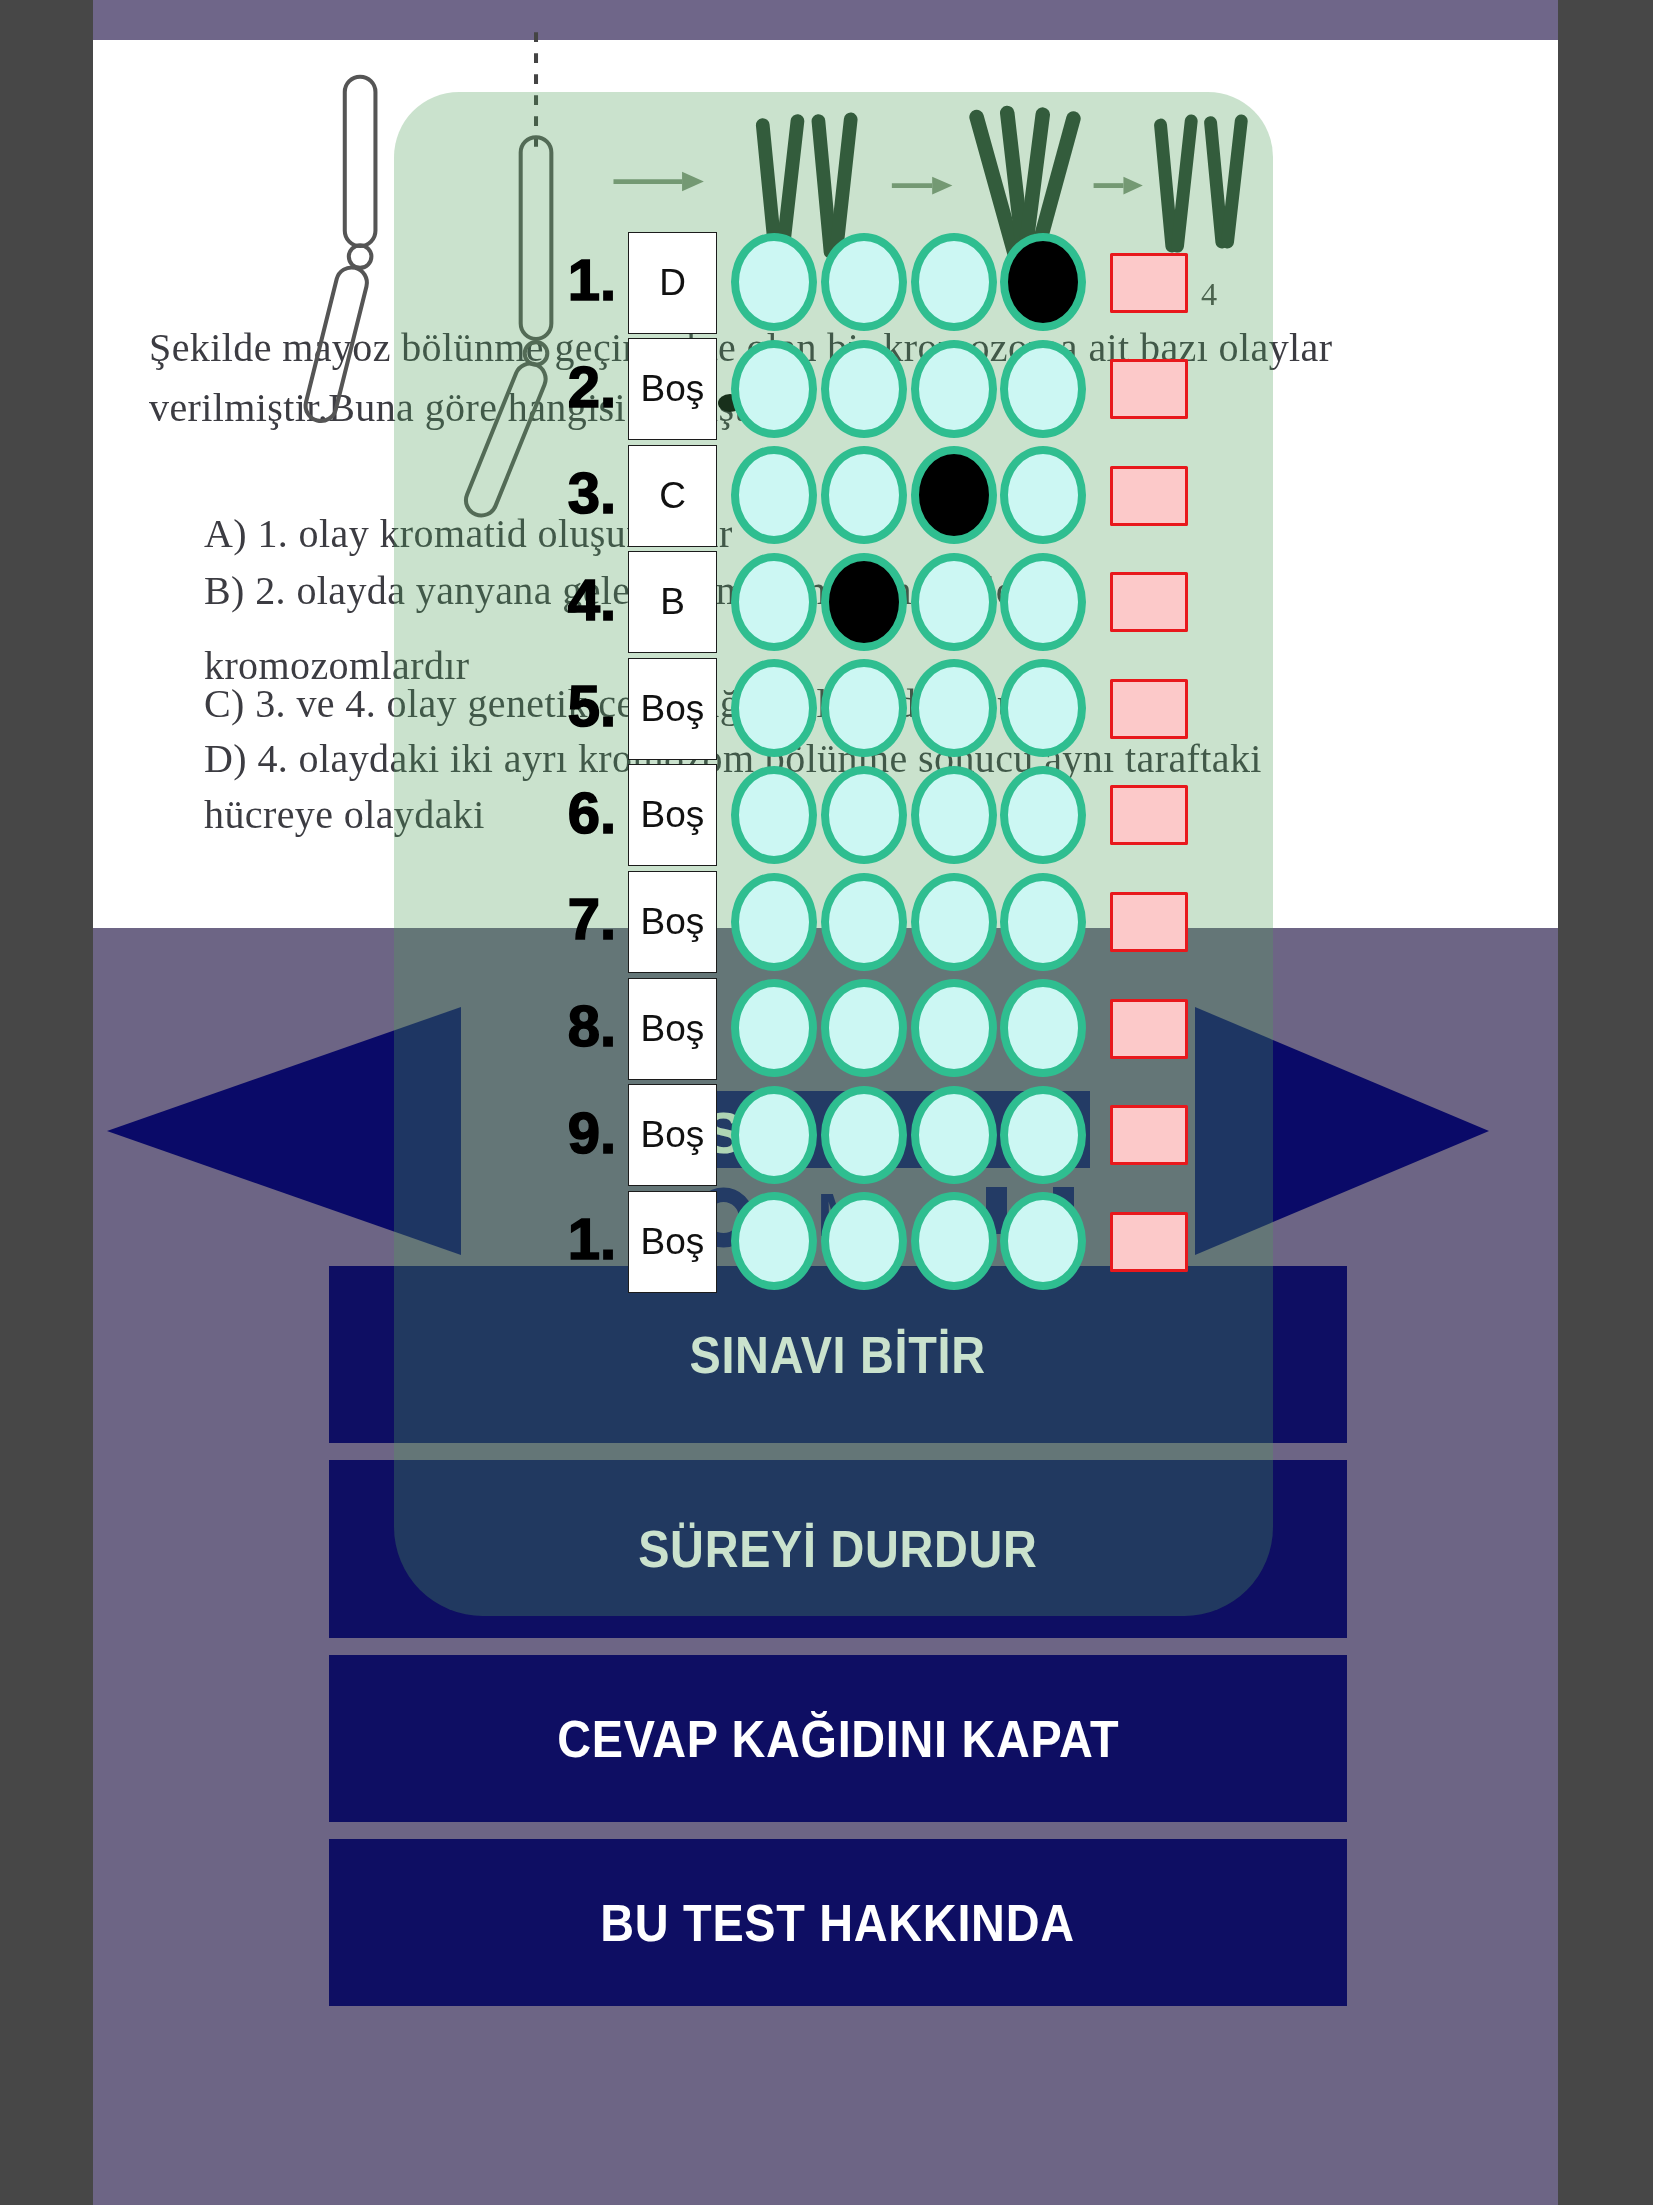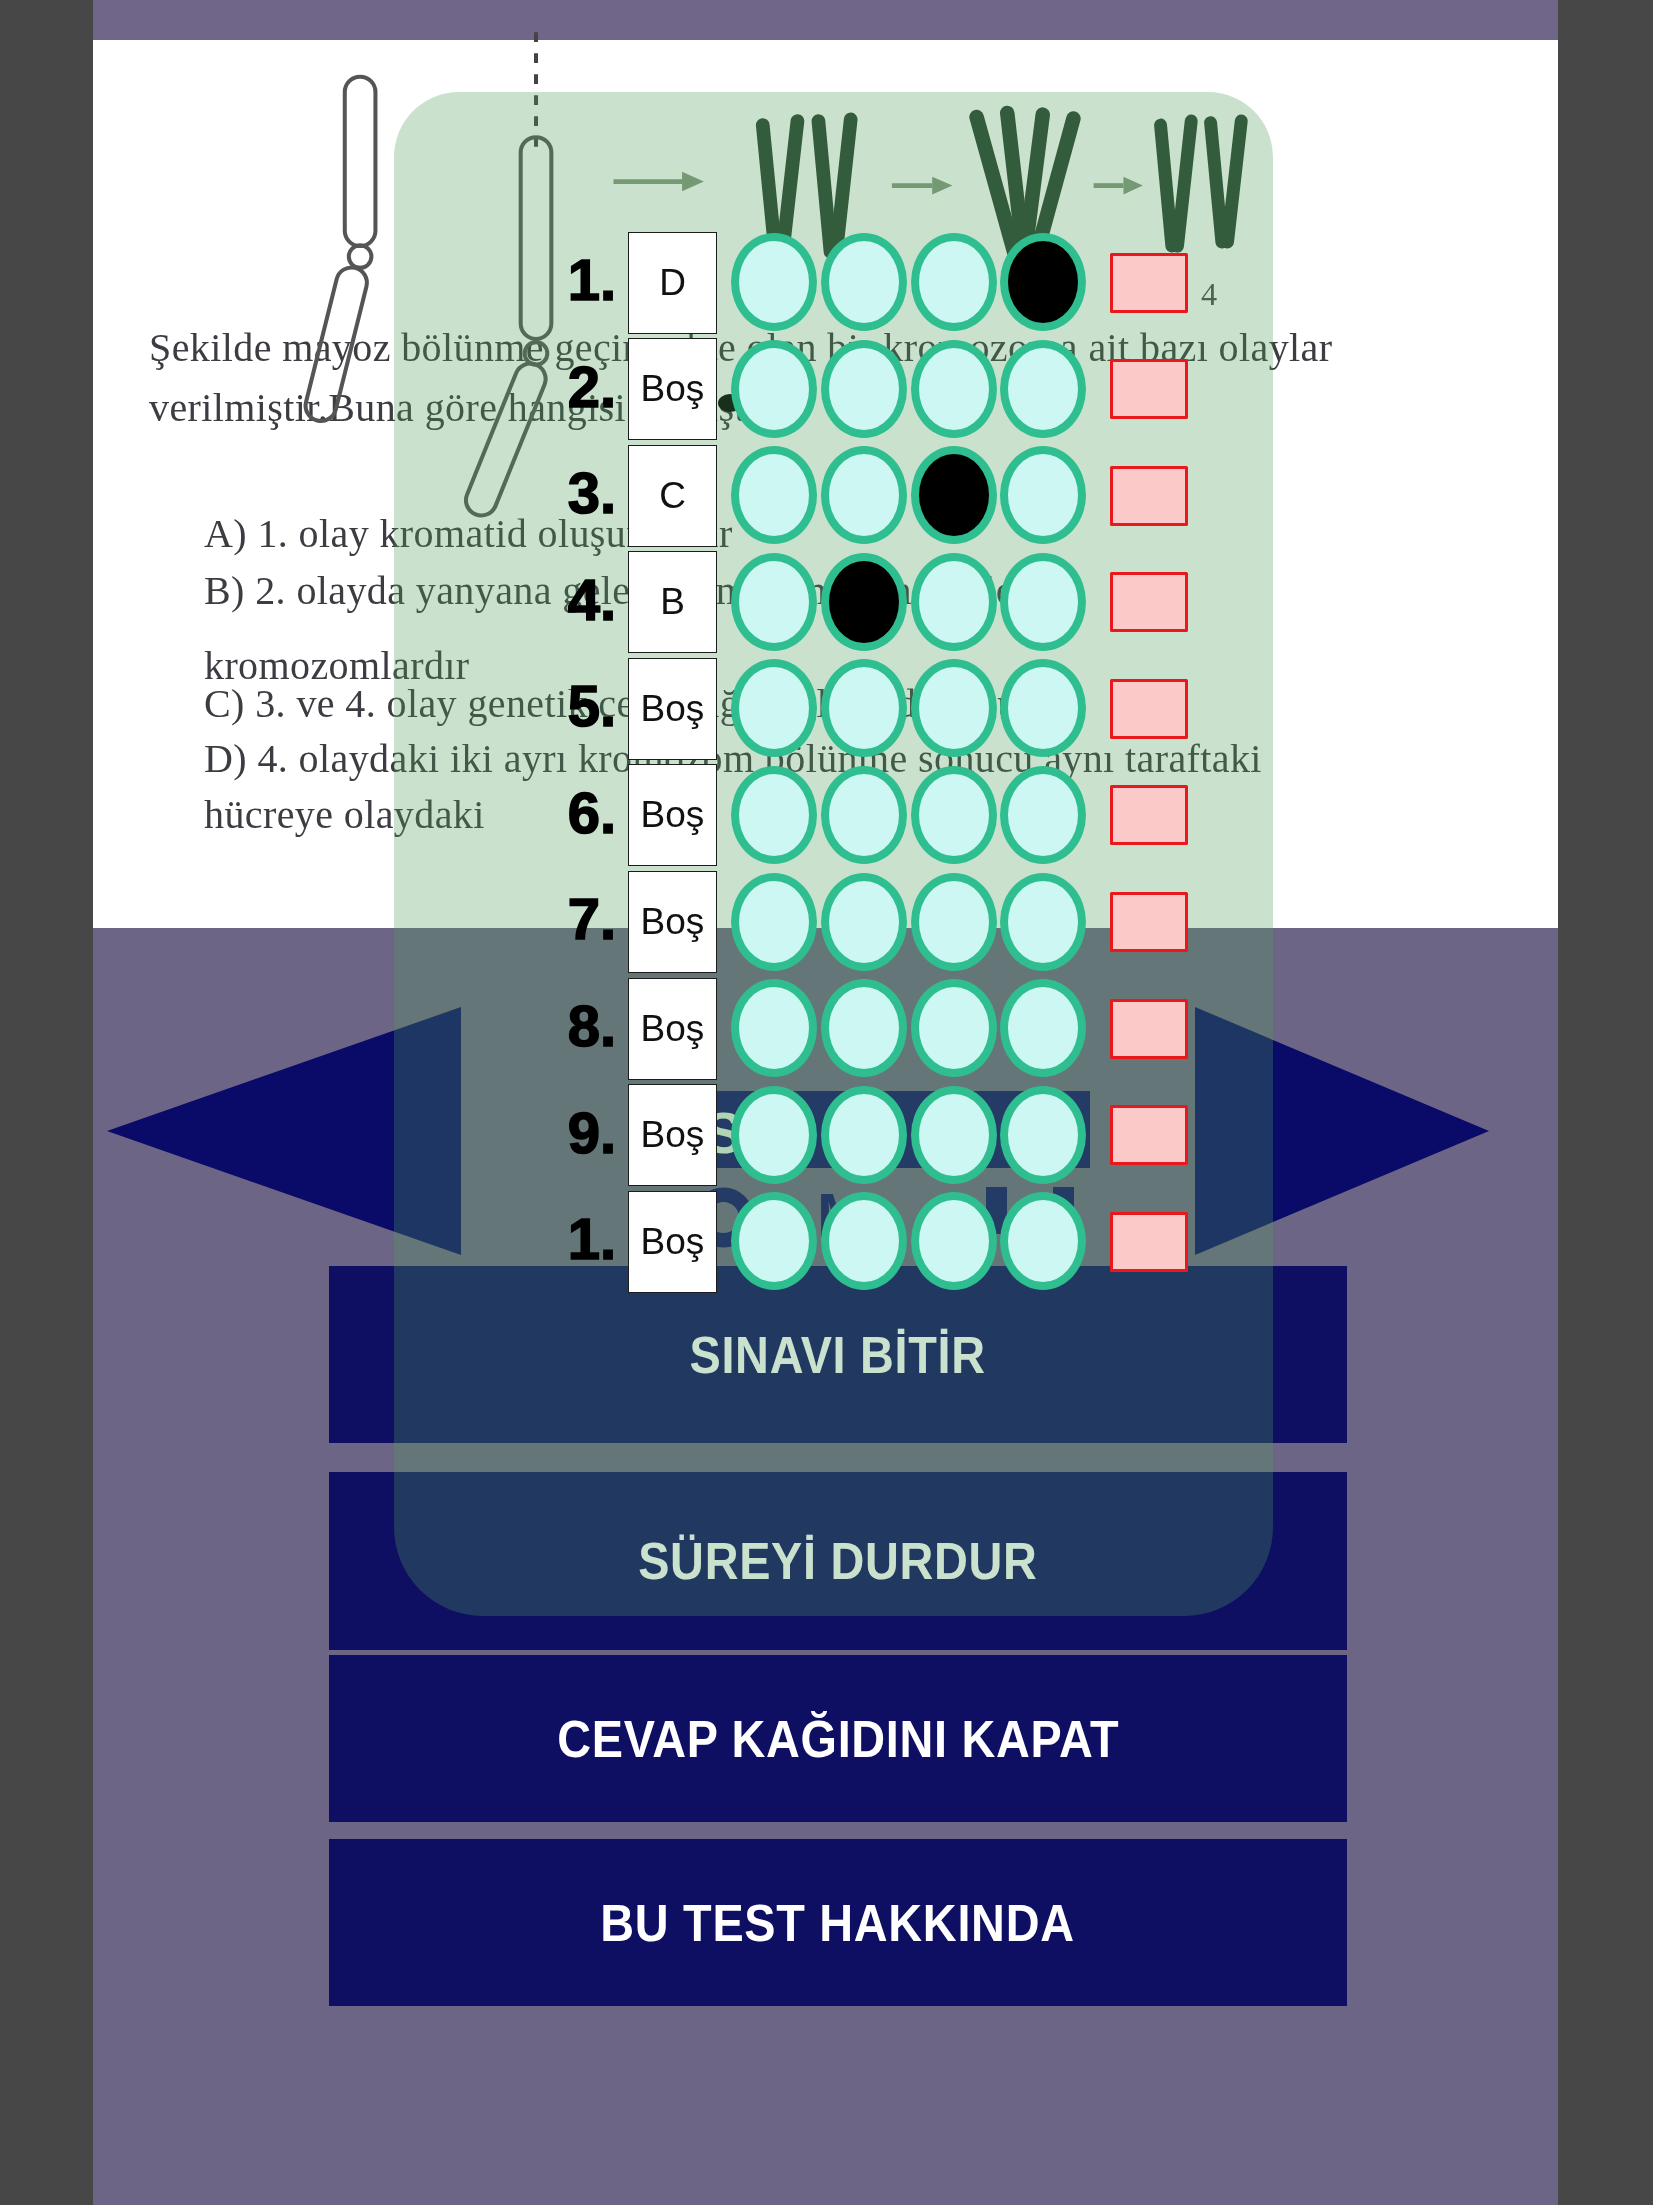--- a/index.html
+++ b/index.html
@@ -111,21 +111,21 @@
   <svg class="frag" style="left:691px;top:1185px;" width="65" height="65" viewBox="0 0 80 80">
     <circle cx="40" cy="40" r="28" fill="none" stroke="#10106a" stroke-width="18"></circle>
   </svg>
   <div class="frag" style="left:817px;top:1180px;font-size:61px;color:#10106a;">M</div>
   <div class="frag" style="left:986px;top:1187px;width:21px;height:47px;background:#10106a;"></div>
   <div class="frag" style="left:1053px;top:1187px;width:21px;height:47px;background:#10106a;"></div>
 
   <div class="btn" style="top:1266px;height:177px;">
     <span class="lbl">SINAVI BİTİR</span>
   </div>
-  <div class="btn" style="top:1460px;height:178px;margin-top:12px;">
+  <div class="btn" style="top:1460px;height:178px;">
     <span class="lbl">SÜREYİ DURDUR</span>
   </div>
 
   <div id="panel"></div>
 
   <div id="sheet">
       <div class="row-number" style="top: 246px;">1.</div>
       <div class="answer-box" style="top: 232px;">D</div>
       <div class="bubble" style="left: 731px; top: 233px;"></div>
       <div class="bubble" style="left: 821px; top: 233px;"></div>

